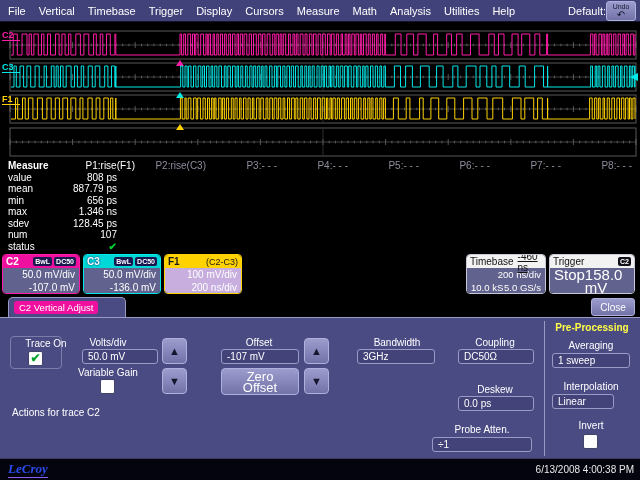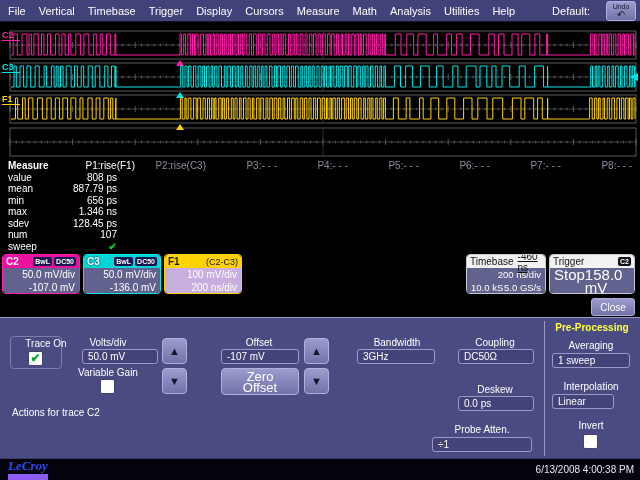--- a/index.html
+++ b/index.html
@@ -4,21 +4,21 @@
 <style>
   html,body{margin:0;padding:0;background:#000;}
   *{box-sizing:border-box;font-family:"Liberation Sans",sans-serif;}
   #screen{position:relative;width:640px;height:480px;background:#000;overflow:hidden;padding-left:18px;}
 
   
   .menubar{position:absolute;left:0;top:0;width:640px;height:22px;background:#42427a;
     display:flex;align-items:center;border-bottom:1px solid #14142a;}
   .menu-items{display:flex;gap:13px;padding-left:8px;align-items:center;}
   .mitem{color:#fff;font-size:11px;cursor:default;}
-  .menubar-right{position:absolute;right:4px;top:0;height:22px;display:flex;align-items:center;gap:16px;}
+  .menubar-right{position:absolute;right:4px;top:0;height:22px;display:flex;align-items:center;gap:0;}
   .default-label{color:#fff;font-size:11px;}
   .undo-btn{width:30px;height:20px;background:linear-gradient(#9c9cce,#7272a8);
     border:1px solid #b0b0dc;border-radius:3px;color:#15152e;font-size:7px;line-height:7px;
     display:flex;flex-direction:column;align-items:center;justify-content:center;padding:0;}
   .undo-btn .uarrow{font-size:10px;line-height:9px;}
 
   
   .wavearea{position:absolute;left:0;top:22px;width:640px;height:138px;background:#000;}
   .chlabel{position:absolute;font-size:9px;font-weight:bold;width:18px;
     border-bottom:1px solid;line-height:10px;}
@@ -64,21 +64,21 @@
     border-radius:4px;color:#fff;padding:0;}
   .arrowbtn{font-size:11px;color:#15152e;}
   .zero-btn{font-size:13px;line-height:11px;}
   .divider{position:absolute;width:1px;background:#9a9ac6;}
   .preproc{color:#ffff45;font-weight:bold;}
 
   
   .statusbar{position:absolute;left:0;top:458px;width:640px;height:22px;background:#04040e;
     border-top:1px solid #3a3a5e;display:flex;align-items:center;}
   .logo{color:#2b4bee;font-weight:bold;font-style:italic;font-size:13px;
-    border-bottom:7px solid #8b5cf6;margin-left:8px;font-family:"Liberation Serif",serif;}
+    border-bottom:1px solid #8b5cf6;margin-left:8px;font-family:"Liberation Serif",serif;}
   .datetime{position:absolute;right:6px;color:#e8e8e8;font-size:10px;}
 </style>
 </head>
 <body>
 
 <div id="screen">
 
   <div class="menubar">
     <div class="menu-items">
         <span class="mitem">File</span>
@@ -590,21 +590,21 @@
       <div class=""></div>
       <div class="">num</div>
       <div class="val">107</div>
       <div class=""></div>
       <div class=""></div>
       <div class=""></div>
       <div class=""></div>
       <div class=""></div>
       <div class=""></div>
       <div class=""></div>
-      <div class="">sweep</div>
+      <div class="">status</div>
       <div class="val check">✔</div>
       <div class=""></div>
       <div class=""></div>
       <div class=""></div>
       <div class=""></div>
       <div class=""></div>
       <div class=""></div>
       <div class=""></div>
     </div>
 
@@ -668,20 +668,23 @@
         <span>Stop</span>
         <span>158.0 mV</span>
       </div>
       <div class="tt-row">
         <span>Width</span>
         <span>Negative</span>
       </div>
     </div>
   </div>
 
+  <div class="dlg-tab">
+    <span class="tabpill">C2 Vertical Adjust</span>
+  </div>
   <button class="close-btn">Close</button>
 
   <div class="dialog">
 
     <div class="groupbox" style="left:10px;top:18px;width:52px;height:33px;"></div>
     <div class="dlabel" style="left:12px;top:20px;width:68px;">Trace On</div>
     <div class="checkbox" style="left:28px;top:33px;">✔</div>
 
     <div class="dlabel" style="left:70px;top:19px;width:76px;">Volts/div</div>
     <div class="dfield" style="left:82px;top:31px;width:76px;height:15px;">50.0 mV</div>

